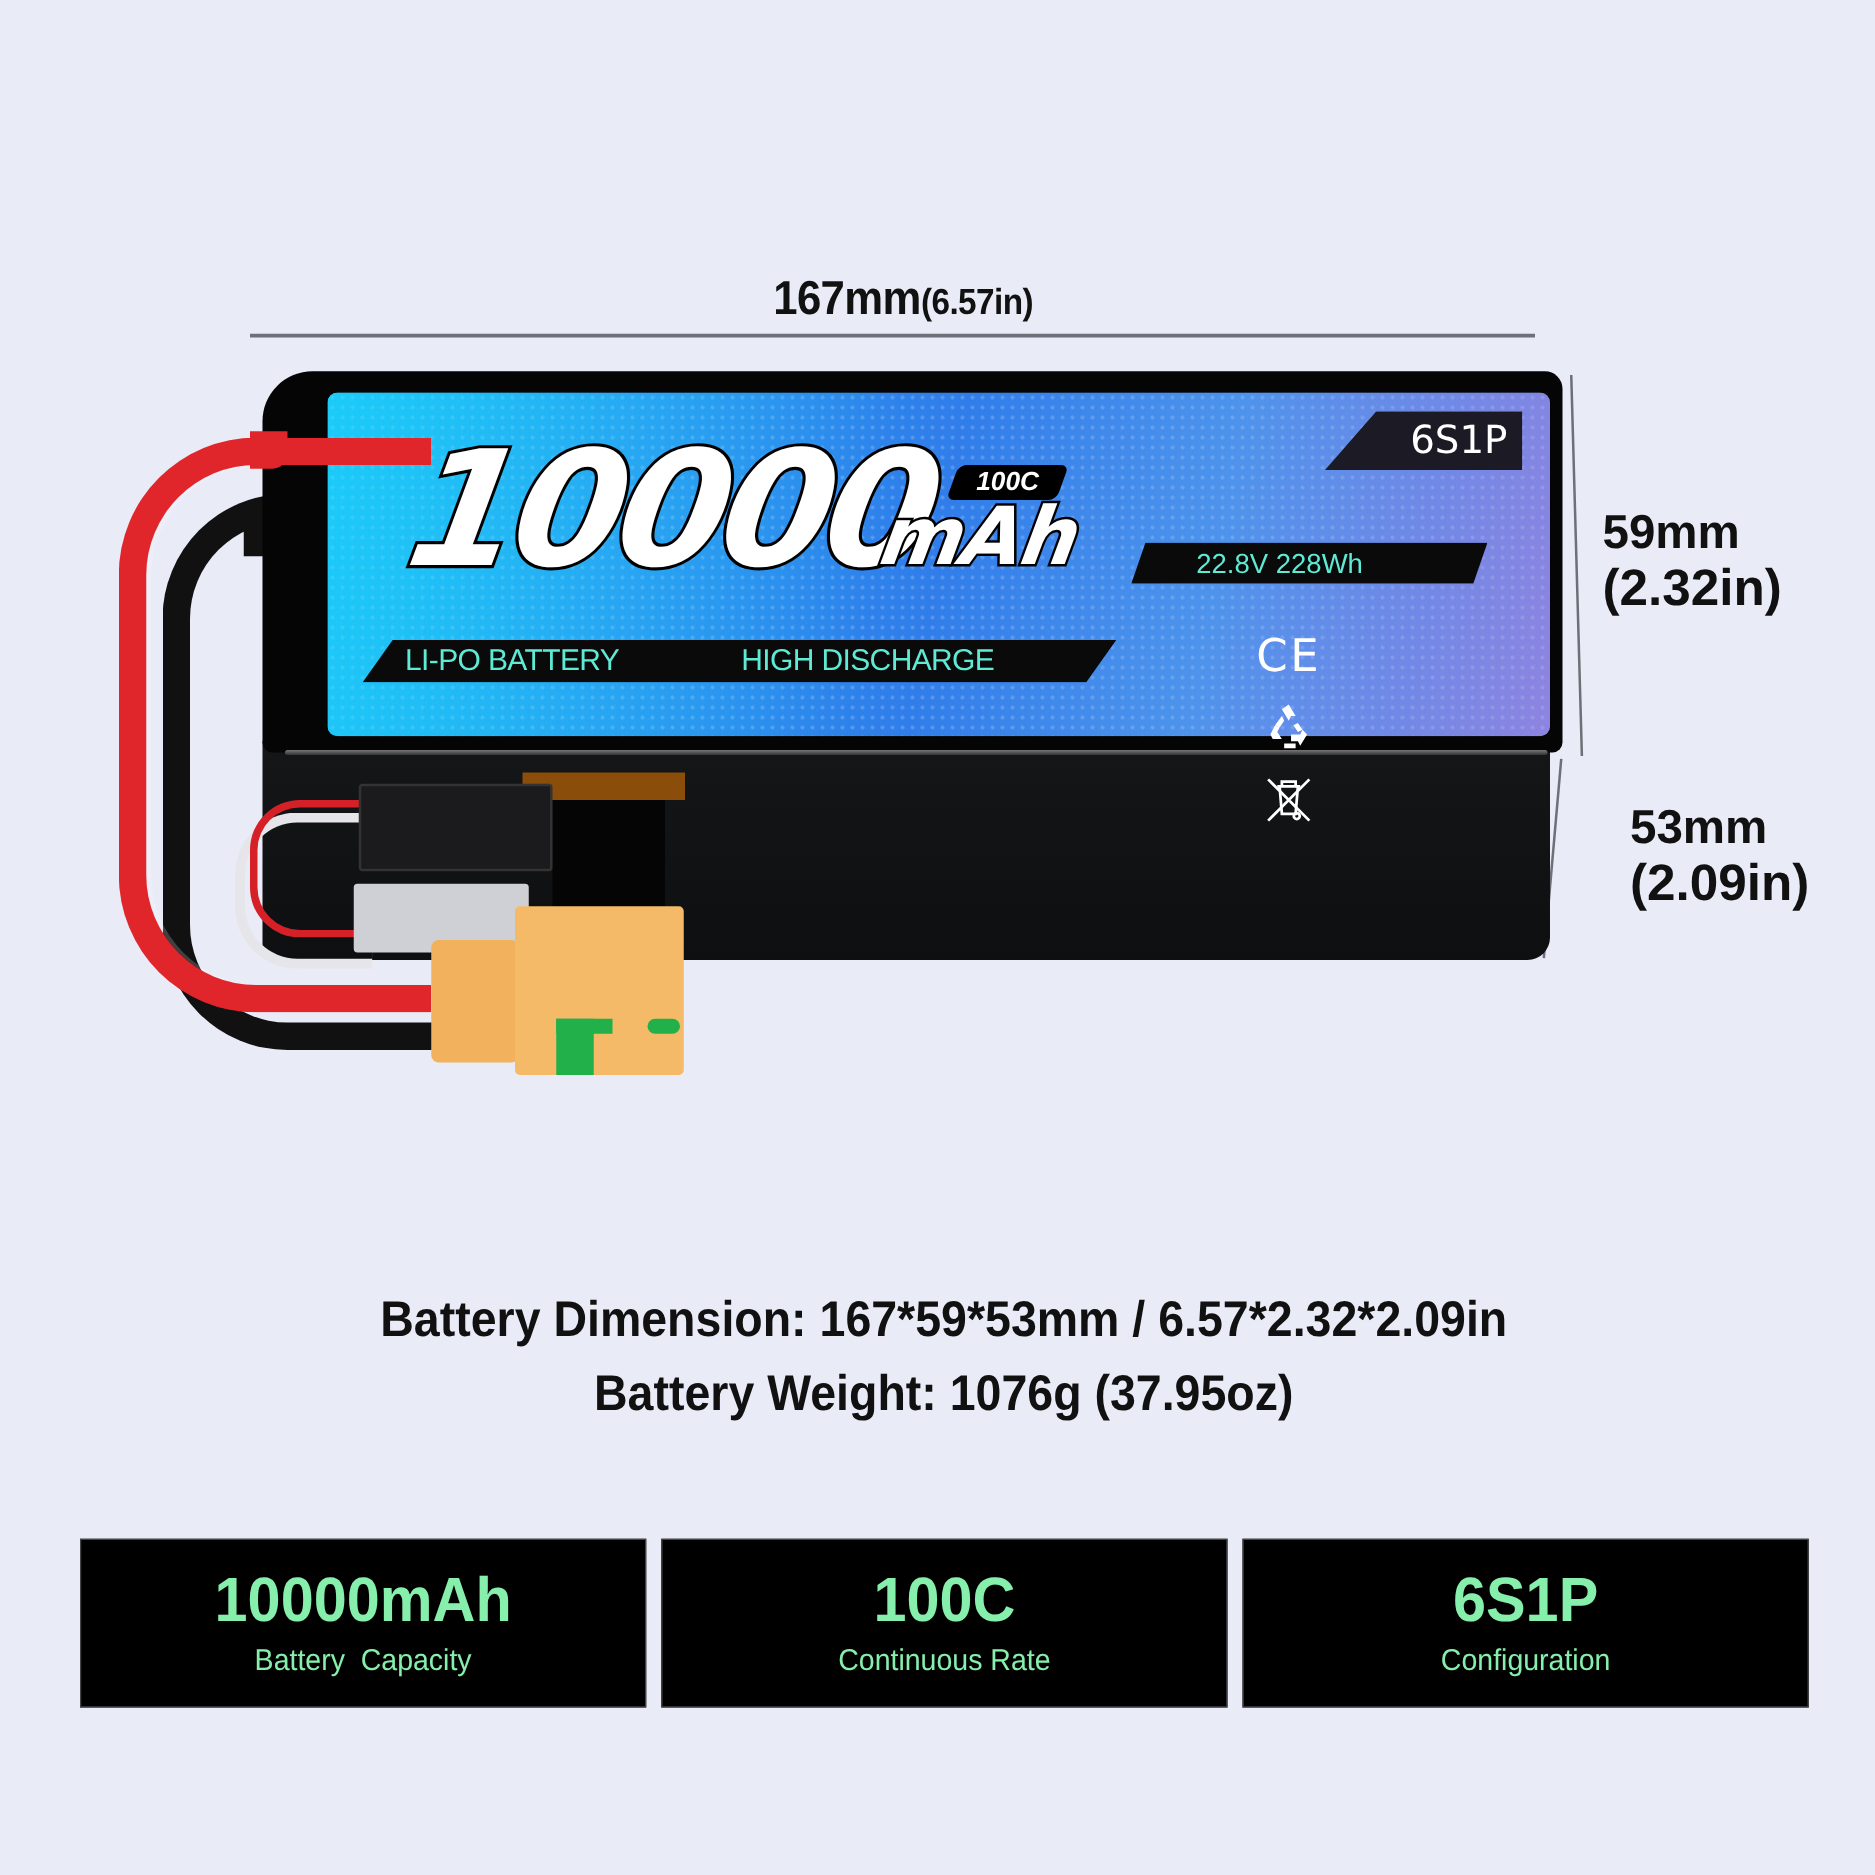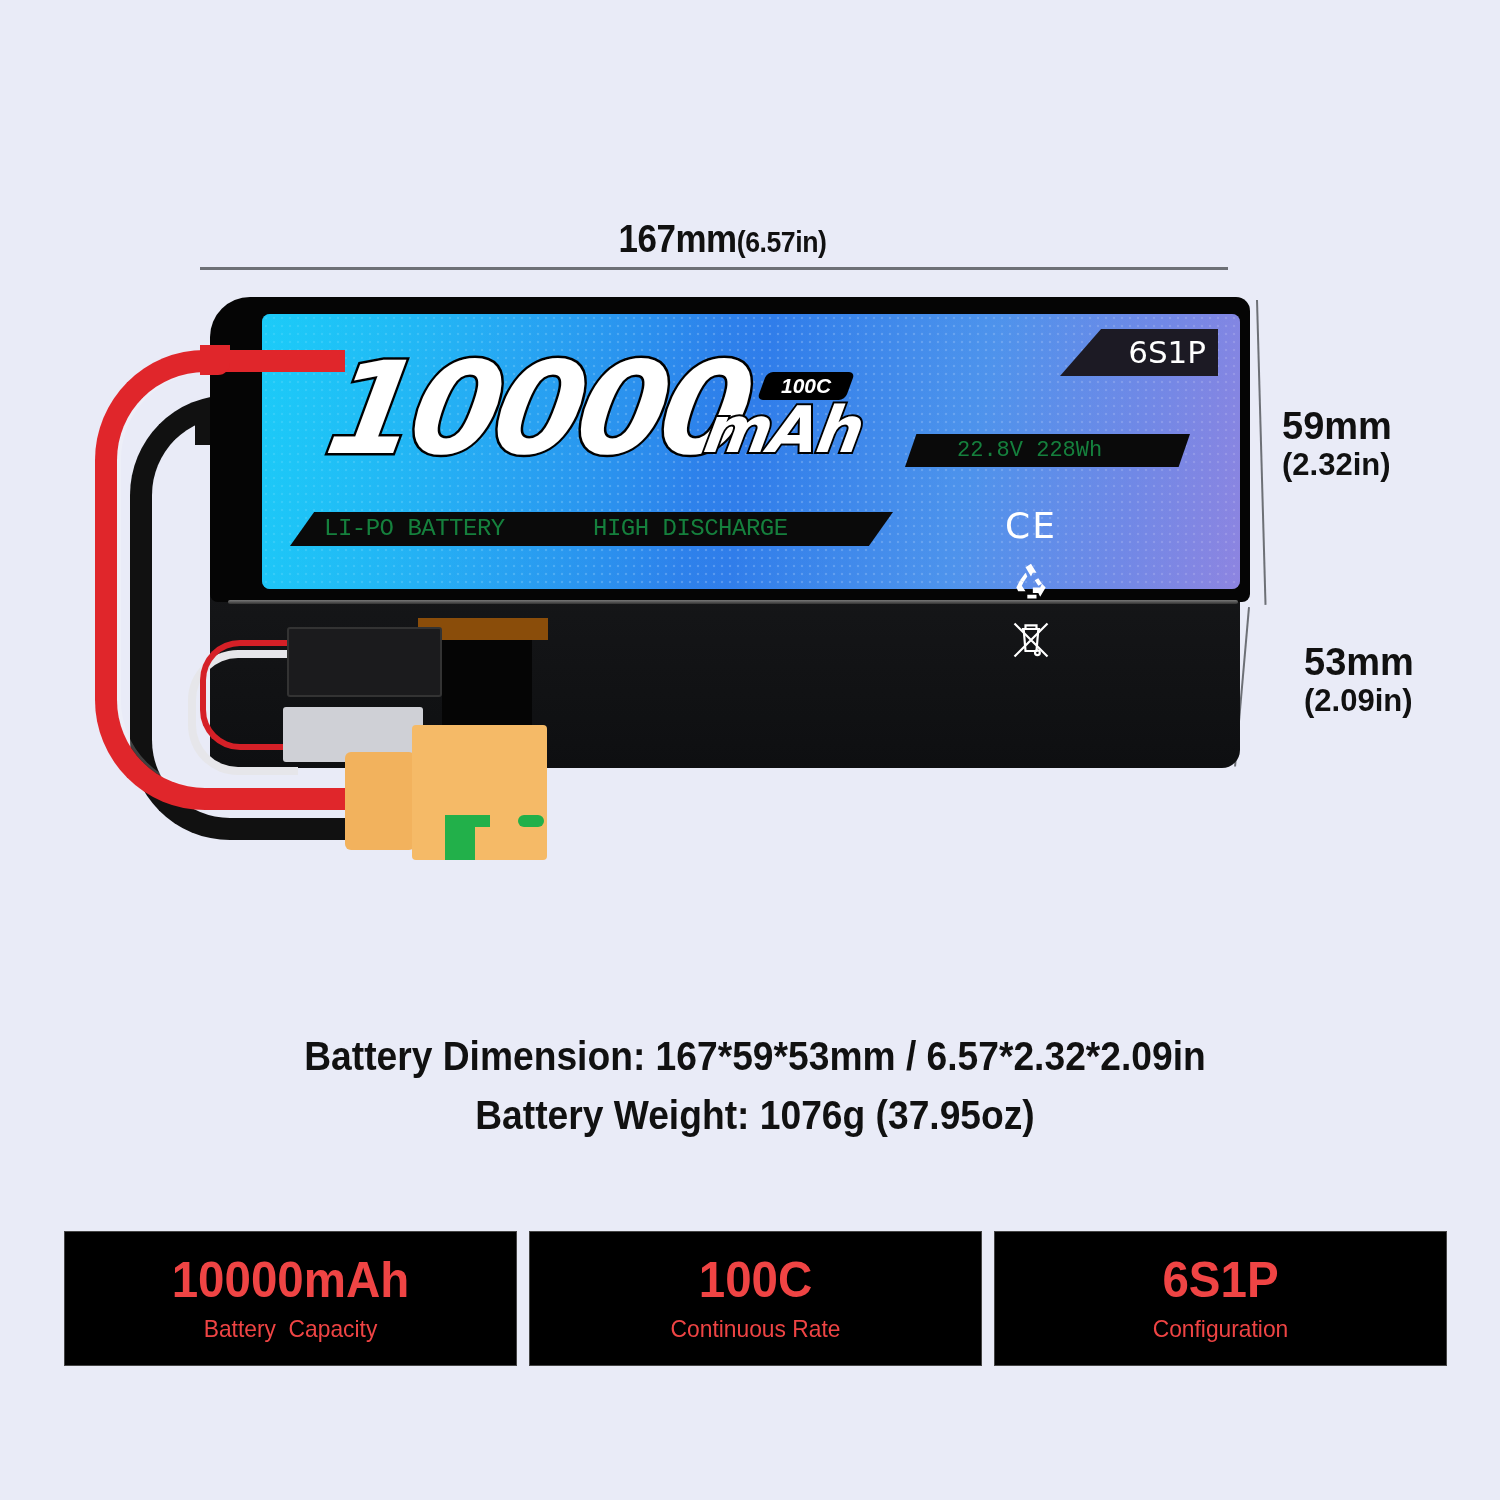--- a/index.html
+++ b/index.html
@@ -16,21 +16,21 @@
   .dim-width-label {
     left: 0; width: 1445px; top: 218px; text-align: center;
     font-weight: bold; font-size: 38px; letter-spacing: -0.5px;
     transform: scaleX(0.92);
   }
   .dim-width-label .small { font-size: 29px; }
   .dim-width-line { left: 200px; top: 267px; width: 1028px; height: 3px; background: #6d7076; }
   .dim-h-line1 { left: 1256px; top: 300px; width: 2px; height: 305px; background: #6d7076; transform: rotate(-1.6deg); transform-origin: top left; }
   .dim-h-line2 { left: 1248px; top: 607px; width: 2px; height: 160px; background: #6d7076; transform: rotate(5deg); transform-origin: top left; }
   .dim-label { font-weight: bold; font-size: 38px; line-height: 1.1; }
-  .dim-label .sub { font-size: 31px; display: block; }
+  .dim-label .sub { font-size: 41px; display: block; }
 
   
   .battery-lower {
     left: 210px; top: 590px; width: 1030px; height: 178px;
     background: linear-gradient(180deg, #151618 0%, #0e0f11 100%);
     border-radius: 4px 4px 18px 10px;
   }
   .battery-seam { left: 228px; top: 600px; width: 1010px; height: 4px; background: linear-gradient(#777, #333); border-radius: 2px; }
   .battery-top {
     left: 210px; top: 297px; width: 1040px; height: 305px;
@@ -66,23 +66,23 @@
   }
   .rate-tag {
     left: 762px; top: 372px; width: 88px; height: 28px;
     background: #000; border-radius: 6px; transform: skewX(-20deg);
     color: #fff; font-weight: bold; font-style: italic; font-size: 21px;
     text-align: center; line-height: 28px;
   }
   .rate-tag span { display: inline-block; transform: skewX(20deg); }
 
   .band {
-    background: #0a0a0a; color: #15803d;
+    background: #0a0a0a; color: #5eead4;
     clip-path: polygon(4% 0, 100% 0, 96% 100%, 0 100%);
-    font-family: Liberation Mono, monospace;
+    font-family: Liberation Sans, sans-serif;
   }
   .band-lipo { left: 290px; top: 512px; width: 603px; height: 34px; }
   .band-lipo .t1 { position: absolute; left: 34px; top: 3px; font-size: 24px; letter-spacing: -0.5px; }
   .band-lipo .t2 { position: absolute; left: 303px; top: 3px; font-size: 24px; letter-spacing: -0.5px; }
   .band-volt { left: 905px; top: 434px; width: 285px; height: 33px; }
   .band-volt span { position: absolute; left: 52px; top: 4px; font-size: 22px; }
   .band-config {
     left: 1060px; top: 329px; width: 158px; height: 47px;
     background: #1c1a24; color: #fff;
     clip-path: polygon(26% 0, 100% 0, 100% 100%, 0 100%);
@@ -122,21 +122,21 @@
   .spec-line {
     left: 0; width: 1510px; text-align: center;
     font-weight: bold; font-size: 40px; color: #111;
     transform: scaleX(0.93);
   }
 
   
   .cards { left: 64px; top: 1231px; width: 1383px; display: flex; gap: 12px; }
   .card {
     flex: 1; height: 135px; background: #000;
-    border: 1px solid #444; color: #ef4444; text-align: center;
+    border: 1px solid #444; color: #86efac; text-align: center;
     display: flex; flex-direction: column; justify-content: center;
   }
   .card-value { font-weight: bold; font-size: 50px; line-height: 1; transform: scaleX(0.95); }
   .card-caption { font-size: 24px; margin-top: 10px; transform: scaleX(0.95); }
 </style>
 </head>
 <body>
 
 <div class="abs dim-width-label">
   <span>167mm</span><span class="small">(6.57in)</span>

